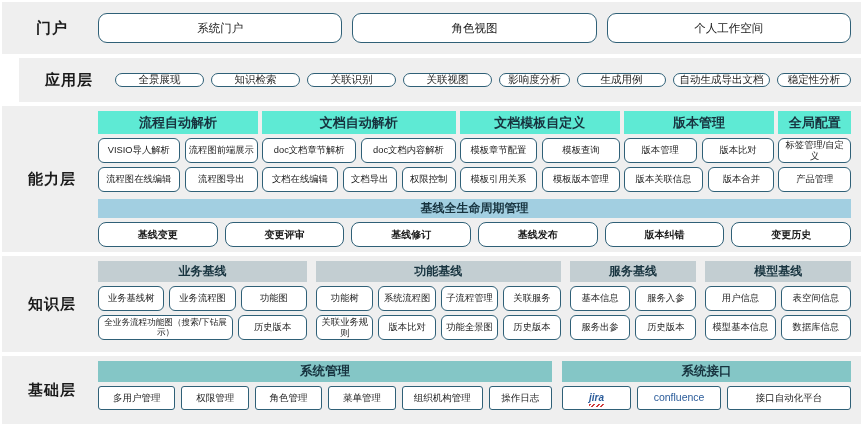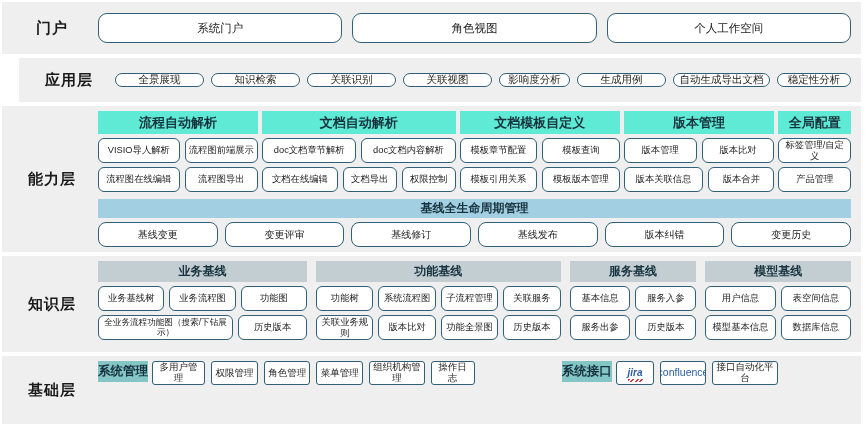--- a/index.html
+++ b/index.html
@@ -39,21 +39,21 @@
     display:flex;align-items:center;justify-content:center;
     text-align:center;
     box-sizing:border-box;
     line-height:1.12;
     padding:1px 2px;
     overflow:hidden;
   }
   .btn.big{height:30px;font-size:11.5px;border-radius:9px;}
   .btn.app{height:14px;font-size:10.5px;border-radius:7px;}
   .btn.cell{height:25px;font-size:9.3px;border-radius:6px;}
-  .btn.life{height:25px;font-size:10px;border-radius:8px;}
+  .btn.life{height:25px;font-size:10px;border-radius:8px;font-weight:bold;}
   .btn.base{height:24px;font-size:9.5px;border-radius:3px;}
 
   .row{display:flex;gap:5px;align-items:stretch;}
   .row.portal{gap:10px;}
   .row.app{gap:7px;}
 
   
   .ghead{
     display:flex;align-items:center;justify-content:center;
     box-sizing:border-box;
@@ -62,21 +62,21 @@
   }
   .ghead.cap{background:#5eead4;height:23px;font-size:13px;}
   .ghead.know{background:#c3ced2;height:21px;font-size:12px;}
   .ghead.base{background:#84c6c6;height:21px;font-size:12.5px;}
   .ghead.life{background:#a2cfe1;height:22px;font-size:12px;}
 
   .cap-cols{display:flex;gap:4px;}
   .cap-col{display:flex;flex-direction:column;gap:4px;}
 
   .base-blocks{display:flex;gap:10px;width:100%;}
-  .base-block{display:flex;flex-direction:row;gap:4px;}
+  .base-block{display:flex;flex-direction:column;gap:4px;}
 
   .jira{color:#2b5c9a;font-weight:bold;font-size:10px;font-style:italic;position:relative;}
   .jira::after{
     content:"";position:absolute;left:0;right:0;bottom:-3px;height:3px;
     background:repeating-linear-gradient(135deg,#d03a3a 0 1.6px,transparent 1.6px 3.2px);
   }
   .confluence{color:#2b5c9a;font-size:10.5px;}
 </style>
 </head>
 <body>

